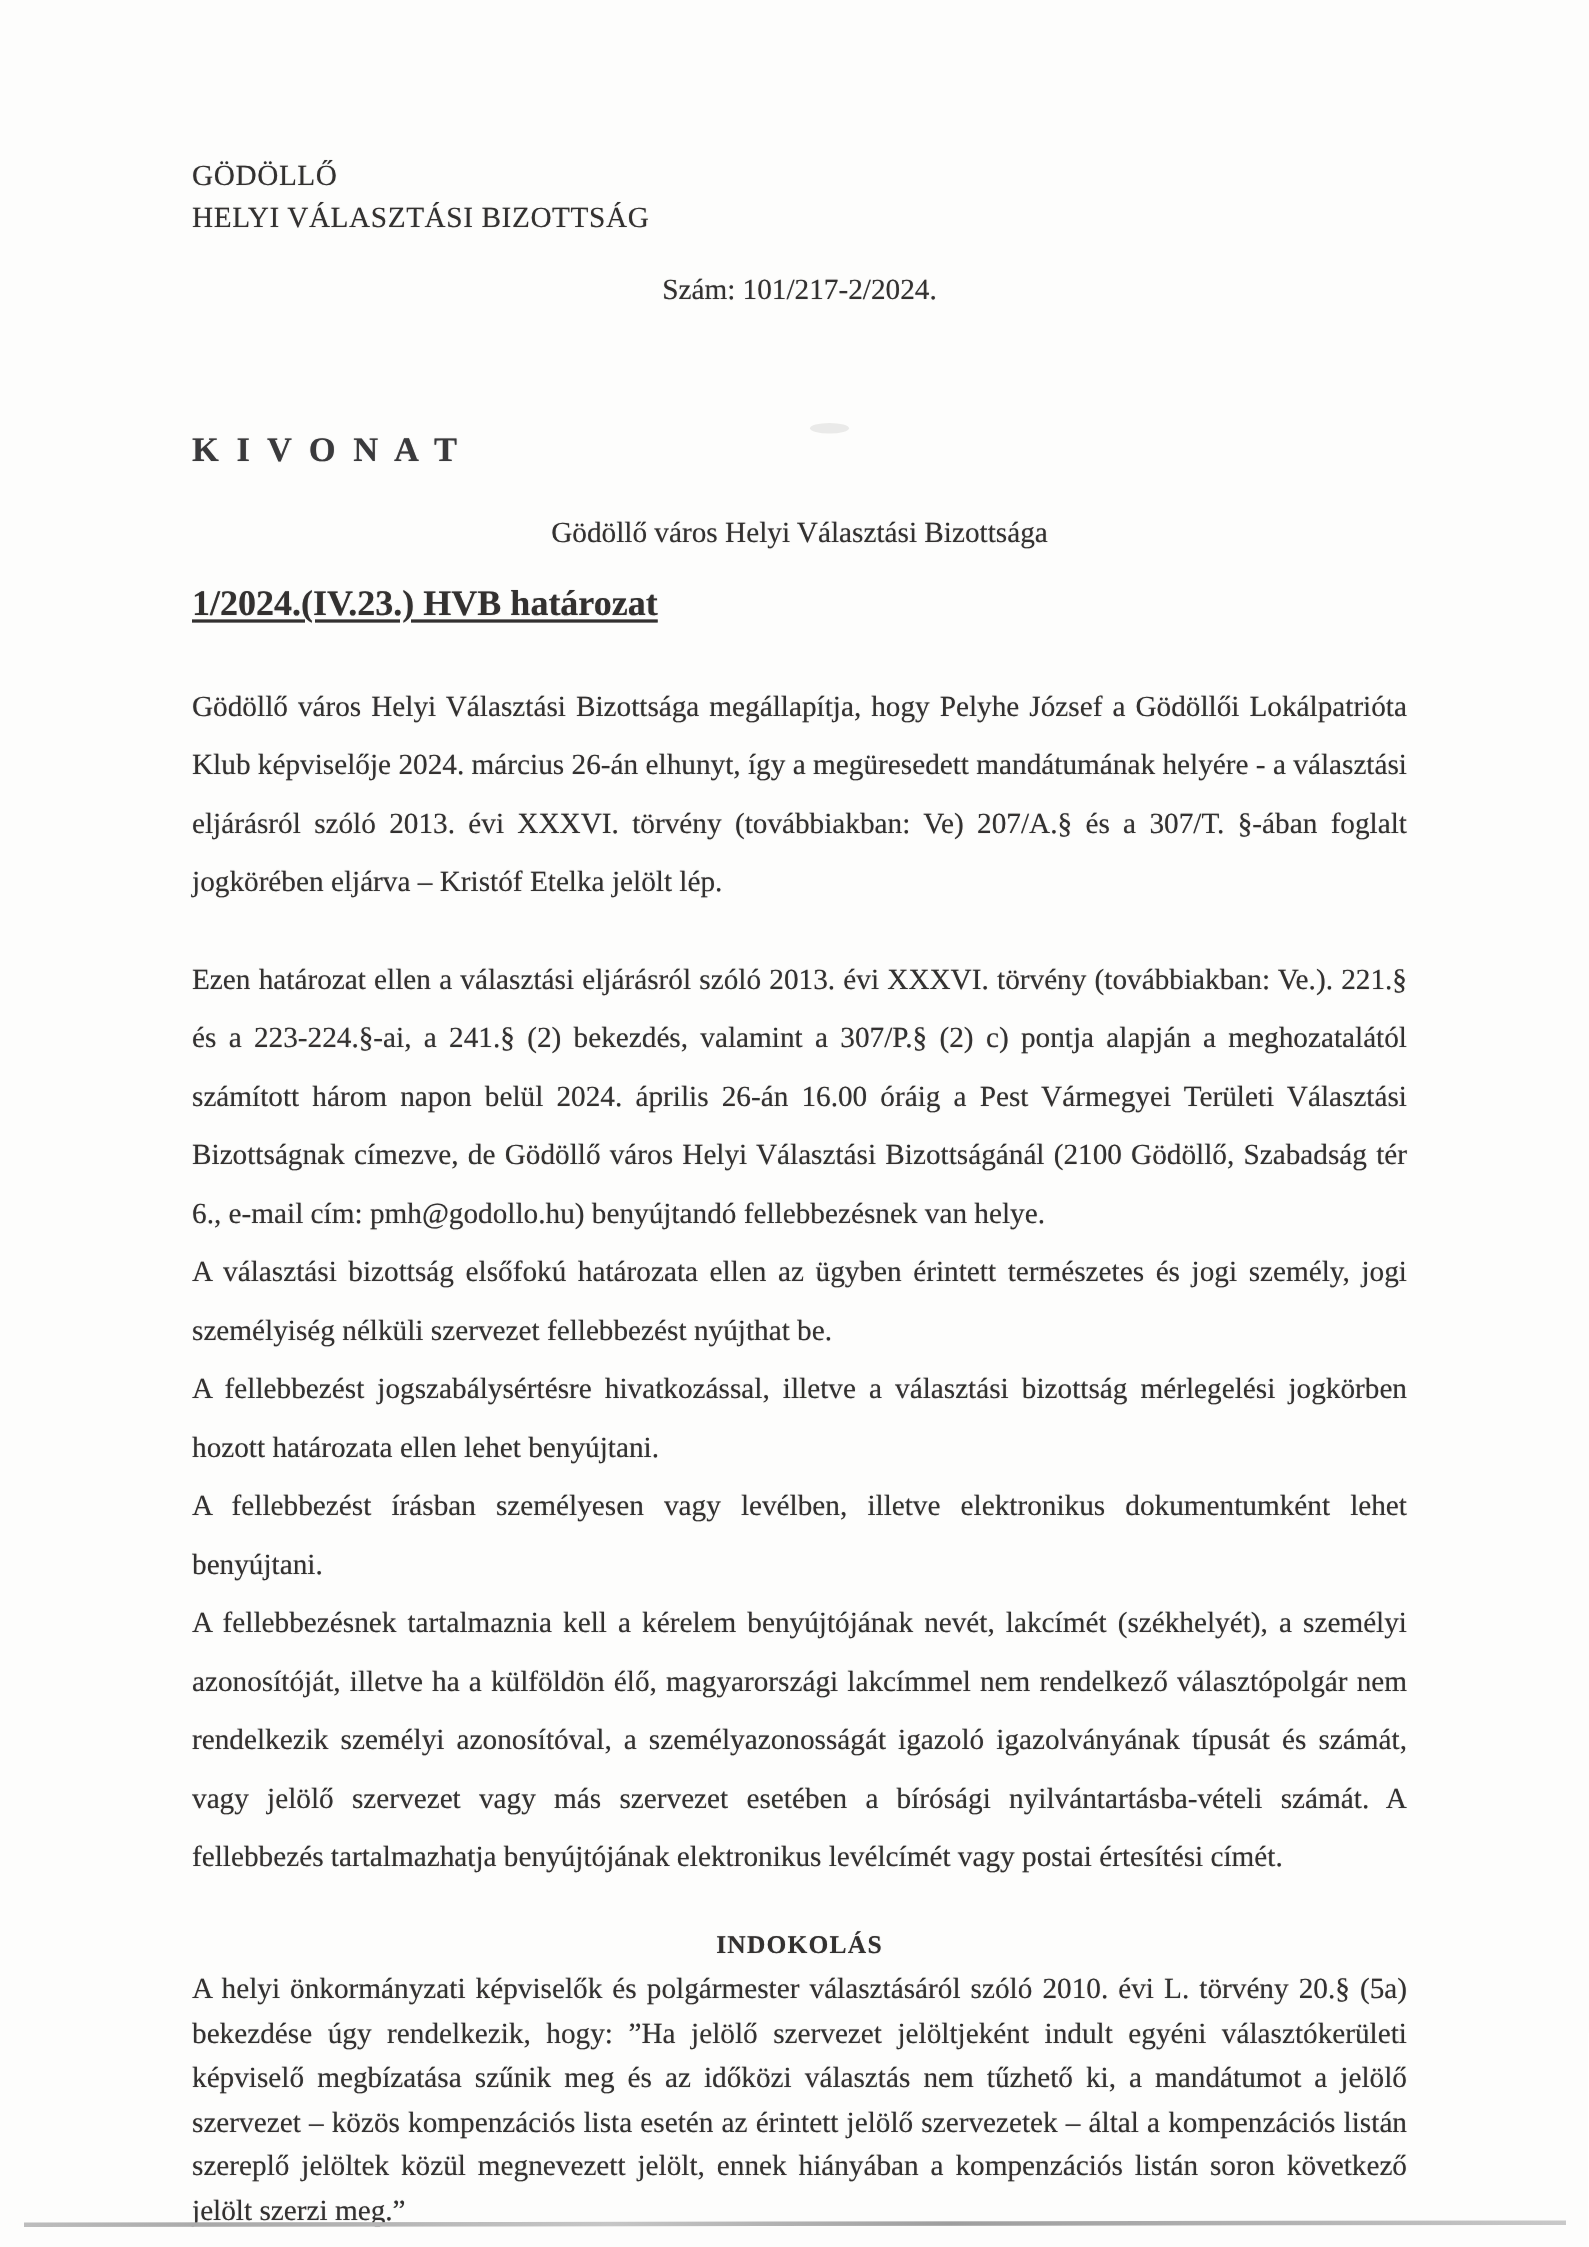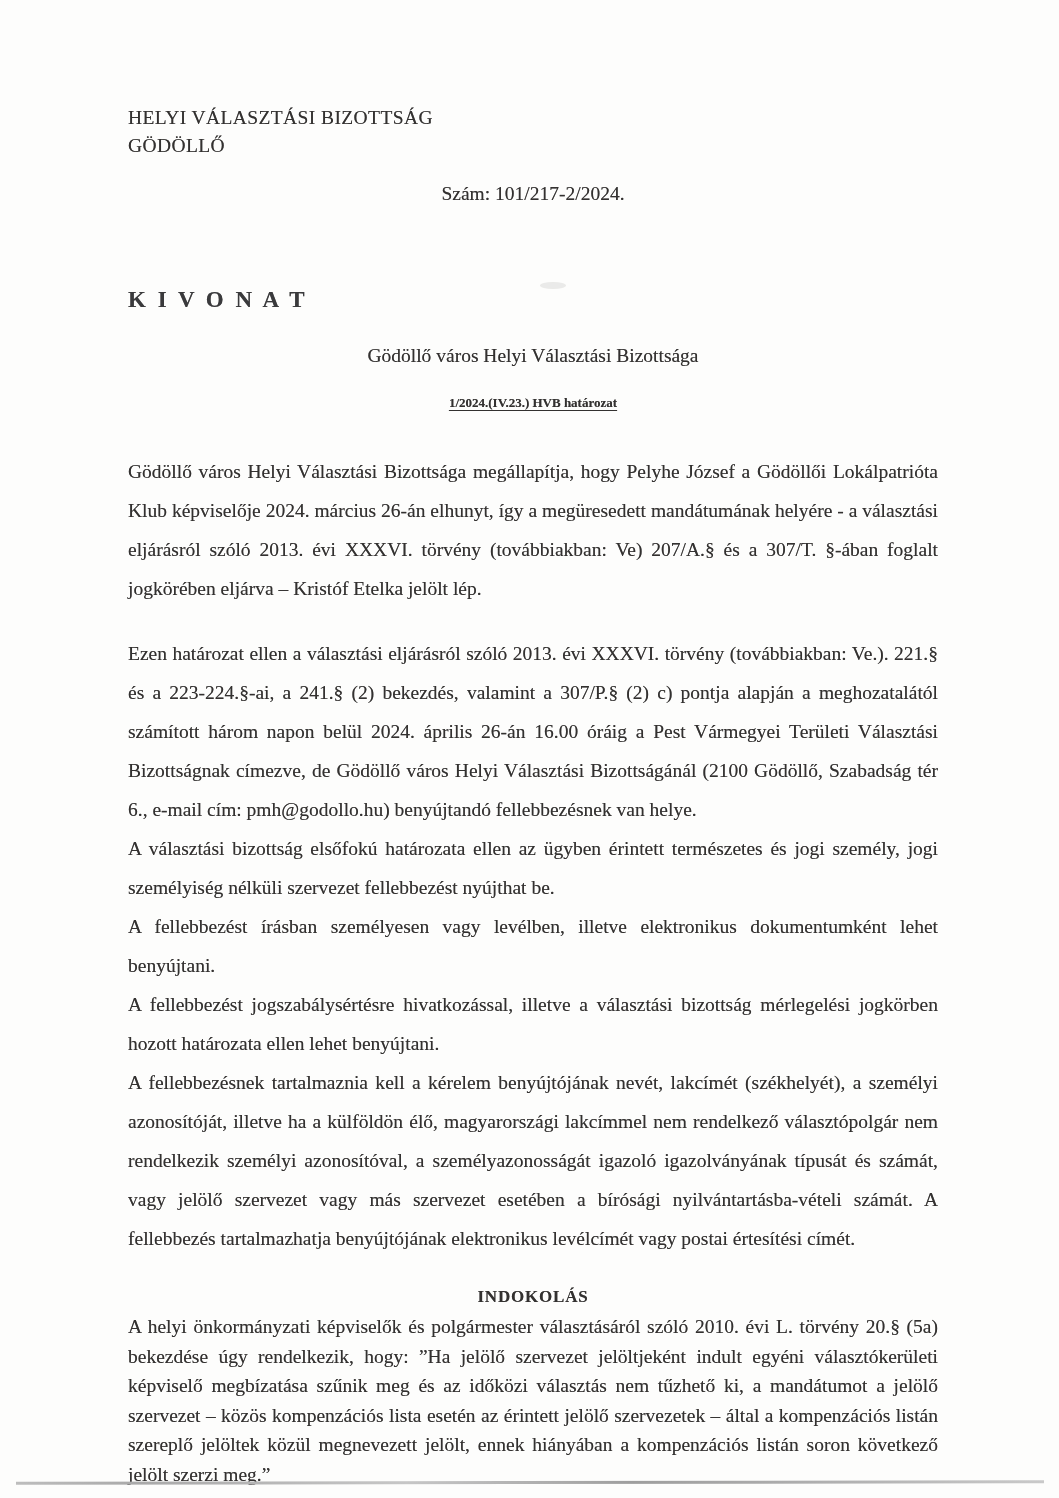--- a/index.html
+++ b/index.html
@@ -49,22 +49,22 @@
   }
   .doc-subtitle {
     margin: 26px 0 0 0;
     text-align: center;
     font-size: 19.5px;
     line-height: 28px;
   }
   .doc-subtitle p { margin: 0; text-align: center; }
   .resolution-heading {
     margin: 18px 0 0 0;
-    text-align: center;
-    font-size: 13px;
+    text-align: left;
+    font-size: 24px;
     font-weight: bold;
     line-height: 30px;
     text-decoration: underline;
     text-underline-offset: 3px;
   }
   .body-paragraph {
     margin: 0;
     font-size: 19.5px;
     line-height: 39px;
     text-align: justify;
@@ -101,43 +101,43 @@
     background: rgba(180, 180, 175, 0.25);
   }
 </style>
 </head>
 <body>
 
 <div class="page">
   <div class="content">
 
     <div class="org-header">
+      <p>GÖDÖLLŐ</p>
       <p>HELYI VÁLASZTÁSI BIZOTTSÁG</p>
-      <p>GÖDÖLLŐ</p>
     </div>
 
     <p class="case-number">Szám: 101/217-2/2024.</p>
 
     <h1 class="doc-title">K I V O N A T</h1>
 
     <div class="doc-subtitle">
       <p>Gödöllő város Helyi Választási Bizottsága</p>
     </div>
 
     <h2 class="resolution-heading">1/2024.(IV.23.) HVB határozat</h2>
 
     <p class="body-paragraph decision">Gödöllő város Helyi Választási Bizottsága megállapítja, hogy Pelyhe József a Gödöllői Lokálpatrióta Klub képviselője 2024. március 26-án elhunyt, így a megüresedett mandátumának helyére - a választási eljárásról szóló 2013. évi XXXVI. törvény (továbbiakban: Ve) 207/A.§ és a 307/T. §-ában foglalt jogkörében eljárva – Kristóf Etelka jelölt lép.</p>
 
     <p class="body-paragraph appeal-first">Ezen határozat ellen a választási eljárásról szóló 2013. évi XXXVI. törvény (továbbiakban: Ve.). 221.§ és a 223-224.§-ai, a 241.§ (2) bekezdés, valamint a 307/P.§ (2) c) pontja alapján a meghozatalától számított három napon belül 2024. április 26-án 16.00 óráig a Pest Vármegyei Területi Választási Bizottságnak címezve, de Gödöllő város Helyi Választási Bizottságánál (2100 Gödöllő, Szabadság tér 6., e-mail cím: pmh@godollo.hu) benyújtandó fellebbezésnek van helye.</p>
 
     <p class="body-paragraph">A választási bizottság elsőfokú határozata ellen az ügyben érintett természetes és jogi személy, jogi személyiség nélküli szervezet fellebbezést nyújthat be.</p>
 
+    <p class="body-paragraph">A fellebbezést jogszabálysértésre hivatkozással, illetve a választási bizottság mérlegelési jogkörben hozott határozata ellen lehet benyújtani.</p>
+
     <p class="body-paragraph">A fellebbezést írásban személyesen vagy levélben, illetve elektronikus dokumentumként lehet benyújtani.</p>
-
-    <p class="body-paragraph">A fellebbezést jogszabálysértésre hivatkozással, illetve a választási bizottság mérlegelési jogkörben hozott határozata ellen lehet benyújtani.</p>
 
     <p class="body-paragraph">A fellebbezésnek tartalmaznia kell a kérelem benyújtójának nevét, lakcímét (székhelyét), a személyi azonosítóját, illetve ha a külföldön élő, magyarországi lakcímmel nem rendelkező választópolgár nem rendelkezik személyi azonosítóval, a személyazonosságát igazoló igazolványának típusát és számát, vagy jelölő szervezet vagy más szervezet esetében a bírósági nyilvántartásba-vételi számát. A fellebbezés tartalmazhatja benyújtójának elektronikus levélcímét vagy postai értesítési címét.</p>
 
     <h3 class="section-heading">INDOKOLÁS</h3>
 
     <p class="body-paragraph reasoning">A helyi önkormányzati képviselők és polgármester választásáról szóló 2010. évi L. törvény 20.§ (5a) bekezdése úgy rendelkezik, hogy: ”Ha jelölő szervezet jelöltjeként indult egyéni választókerületi képviselő megbízatása szűnik meg és az időközi választás nem tűzhető ki, a mandátumot a jelölő szervezet – közös kompenzációs lista esetén az érintett jelölő szervezetek – által a kompenzációs listán szereplő jelöltek közül megnevezett jelölt, ennek hiányában a kompenzációs listán soron következő jelölt szerzi meg.”</p>
 
   </div>
 
   <div class="scan-smudge"></div>

